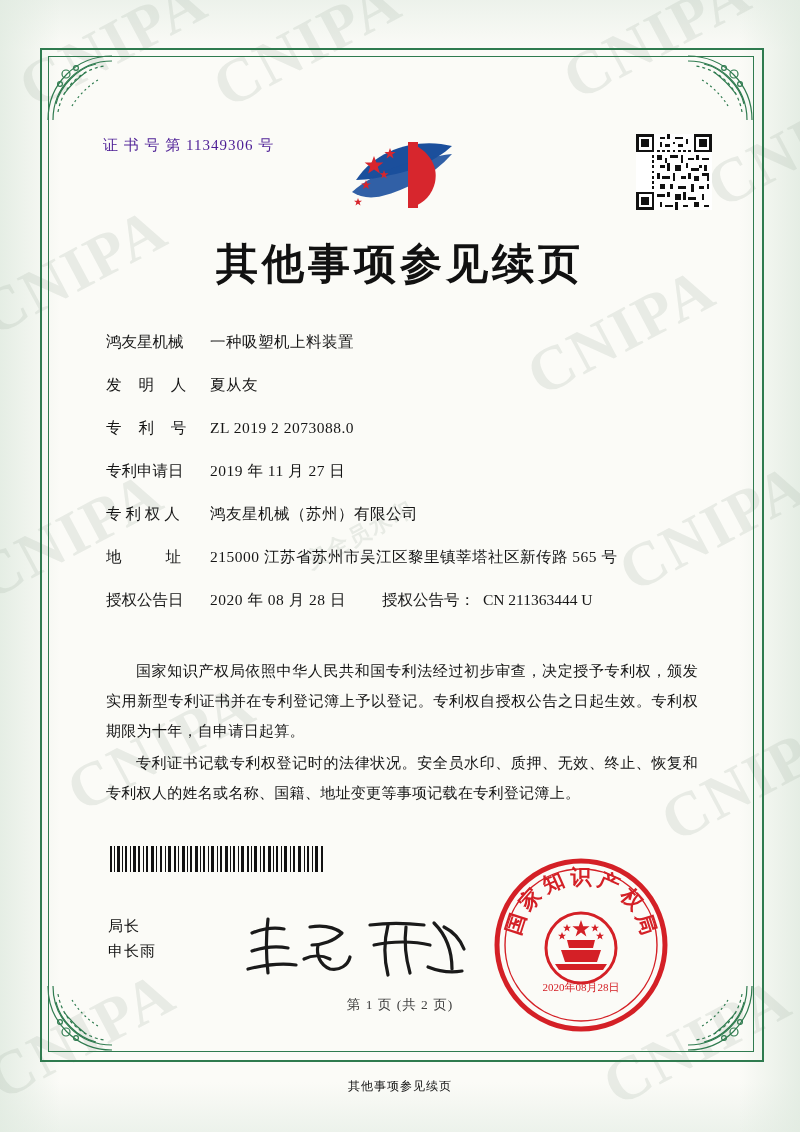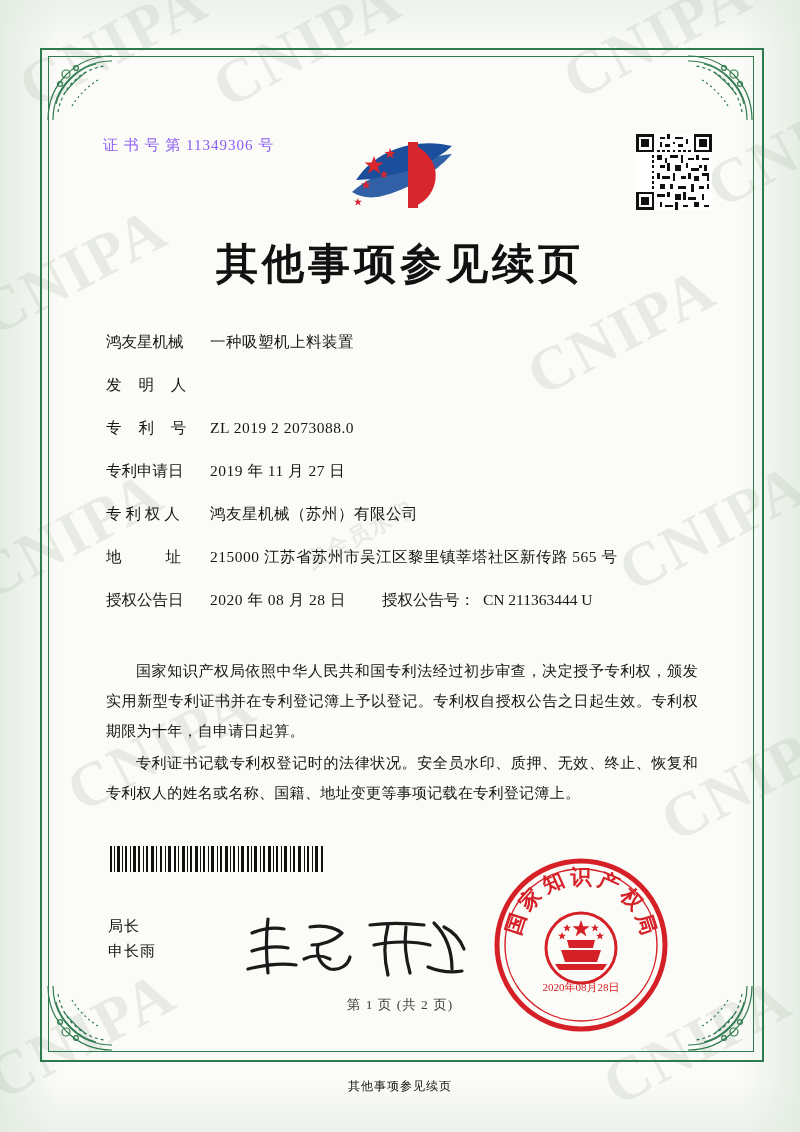--- a/index.html
+++ b/index.html
@@ -88,21 +88,21 @@
     top: 56px;
     width: 704px;
     height: 994px;
   }
 
   .cert-no {
     position: absolute;
     left: 55px;
     top: 80px;
     font-size: 15px;
-    color: #8b5cf6;
+    color: #4c1d95;
     letter-spacing: 1px;
     font-family: "Liberation Serif", serif;
   }
 
   
   .logo {
     position: absolute;
     left: 300px;
     top: 80px;
     width: 112px;
@@ -442,20 +442,21 @@
 
     <div class="doc-title">其他事项参见续页</div>
 
     <div class="fields" id="fields-list">
         <div class="field-row">
           <div class="field-label ">鸿友星机械</div>
           <div class="field-value">一种吸塑机上料装置</div>
         </div>
         <div class="field-row">
           <div class="field-label sp2">发 明 人</div>
+          <div class="field-value">夏从友</div>
         </div>
         <div class="field-row">
           <div class="field-label sp2">专 利 号</div>
           <div class="field-value">ZL 2019 2 2073088.0</div>
         </div>
         <div class="field-row">
           <div class="field-label ">专利申请日</div>
           <div class="field-value">2019 年 11 月 27 日</div>
         </div>
         <div class="field-row">

